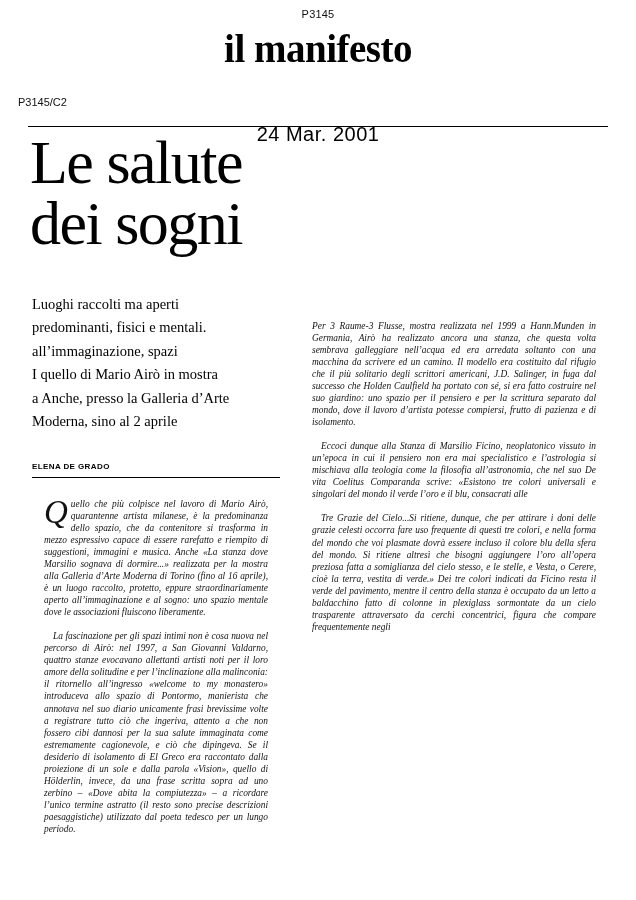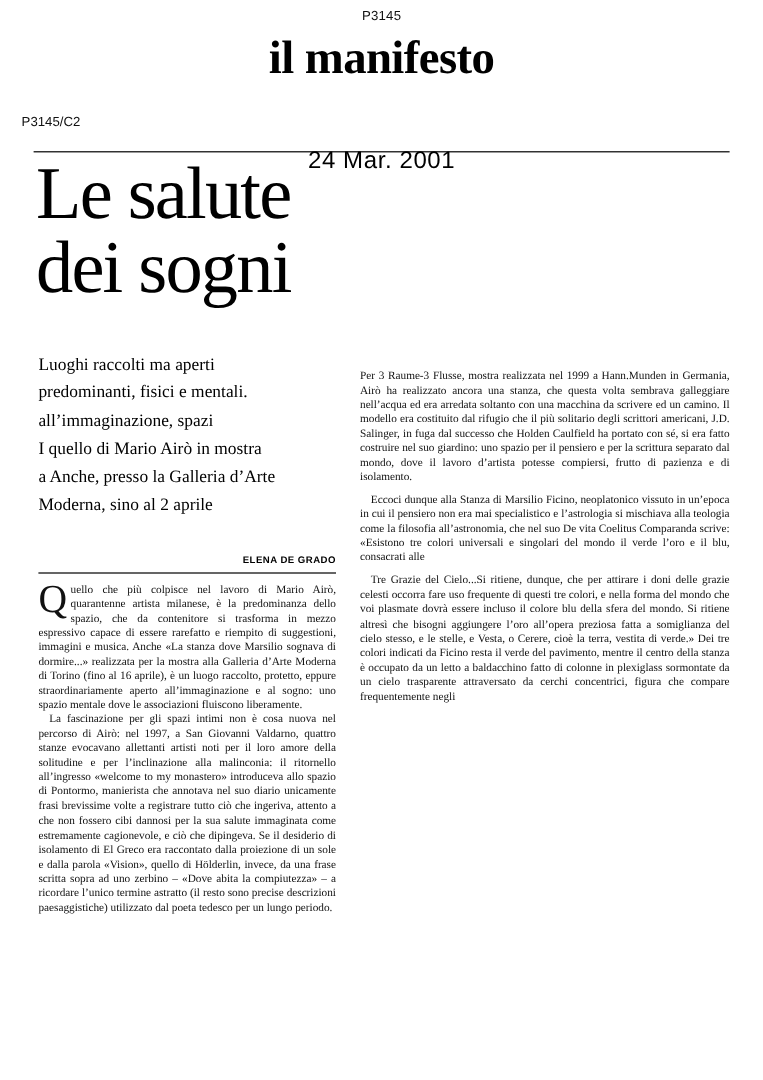--- a/index.html
+++ b/index.html
@@ -97,21 +97,20 @@
   }
   .byline {
     position: absolute;
     top: 462px;
     left: 32px;
     width: 248px;
     font-family: "Liberation Sans", sans-serif;
     font-weight: bold;
     font-size: 8px;
     letter-spacing: 0.4px;
-    text-align: right;
   }
   .byline-rule {
     position: absolute;
     top: 477px;
     left: 32px;
     width: 248px;
     border-top: 1px solid #000;
   }
   
   .col {
@@ -126,22 +125,23 @@
     top: 486px;
     left: 32px;
     width: 248px;
   }
   .col-right {
     top: 308px;
     left: 300px;
     width: 308px;
   }
   .col p {
-    margin: 0;
+    margin: 12px;
     text-indent: 9px;
+    font-style: italic;
   }
   .col p.first { text-indent: 0; }
   .col p.gap { margin-top: 7px; text-indent: 9px; }
   .dropcap {
     float: left;
     font-family: "Liberation Serif", serif;
     font-size: 33px;
     line-height: 27px;
     padding: 1px 3px 0 0;
     font-weight: normal;

